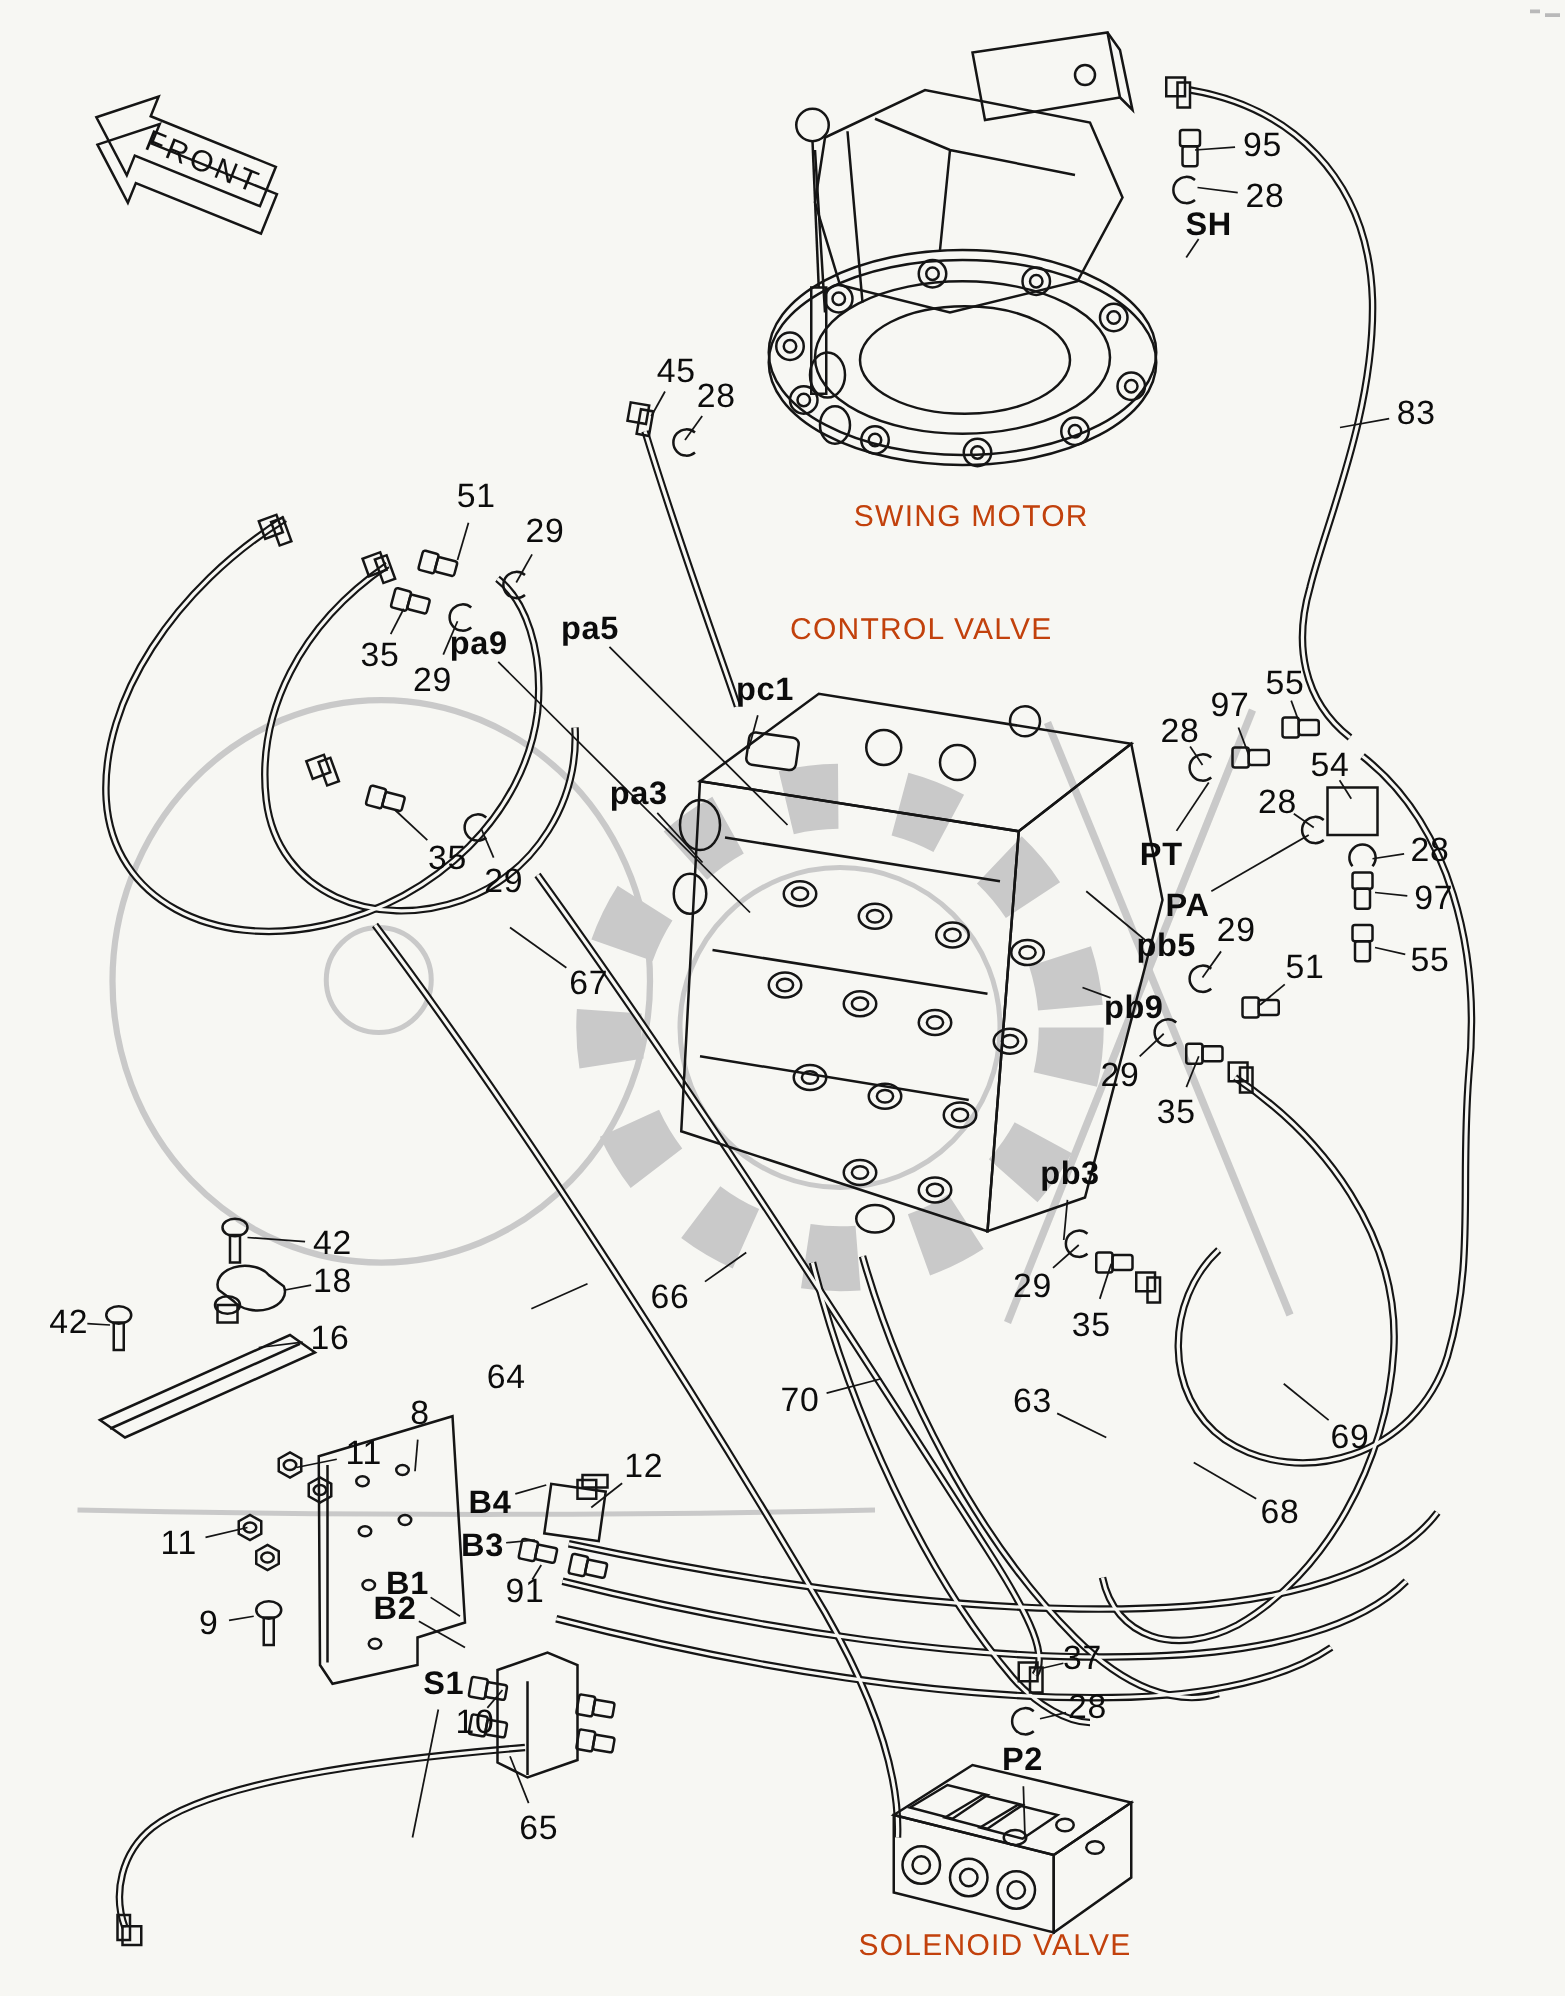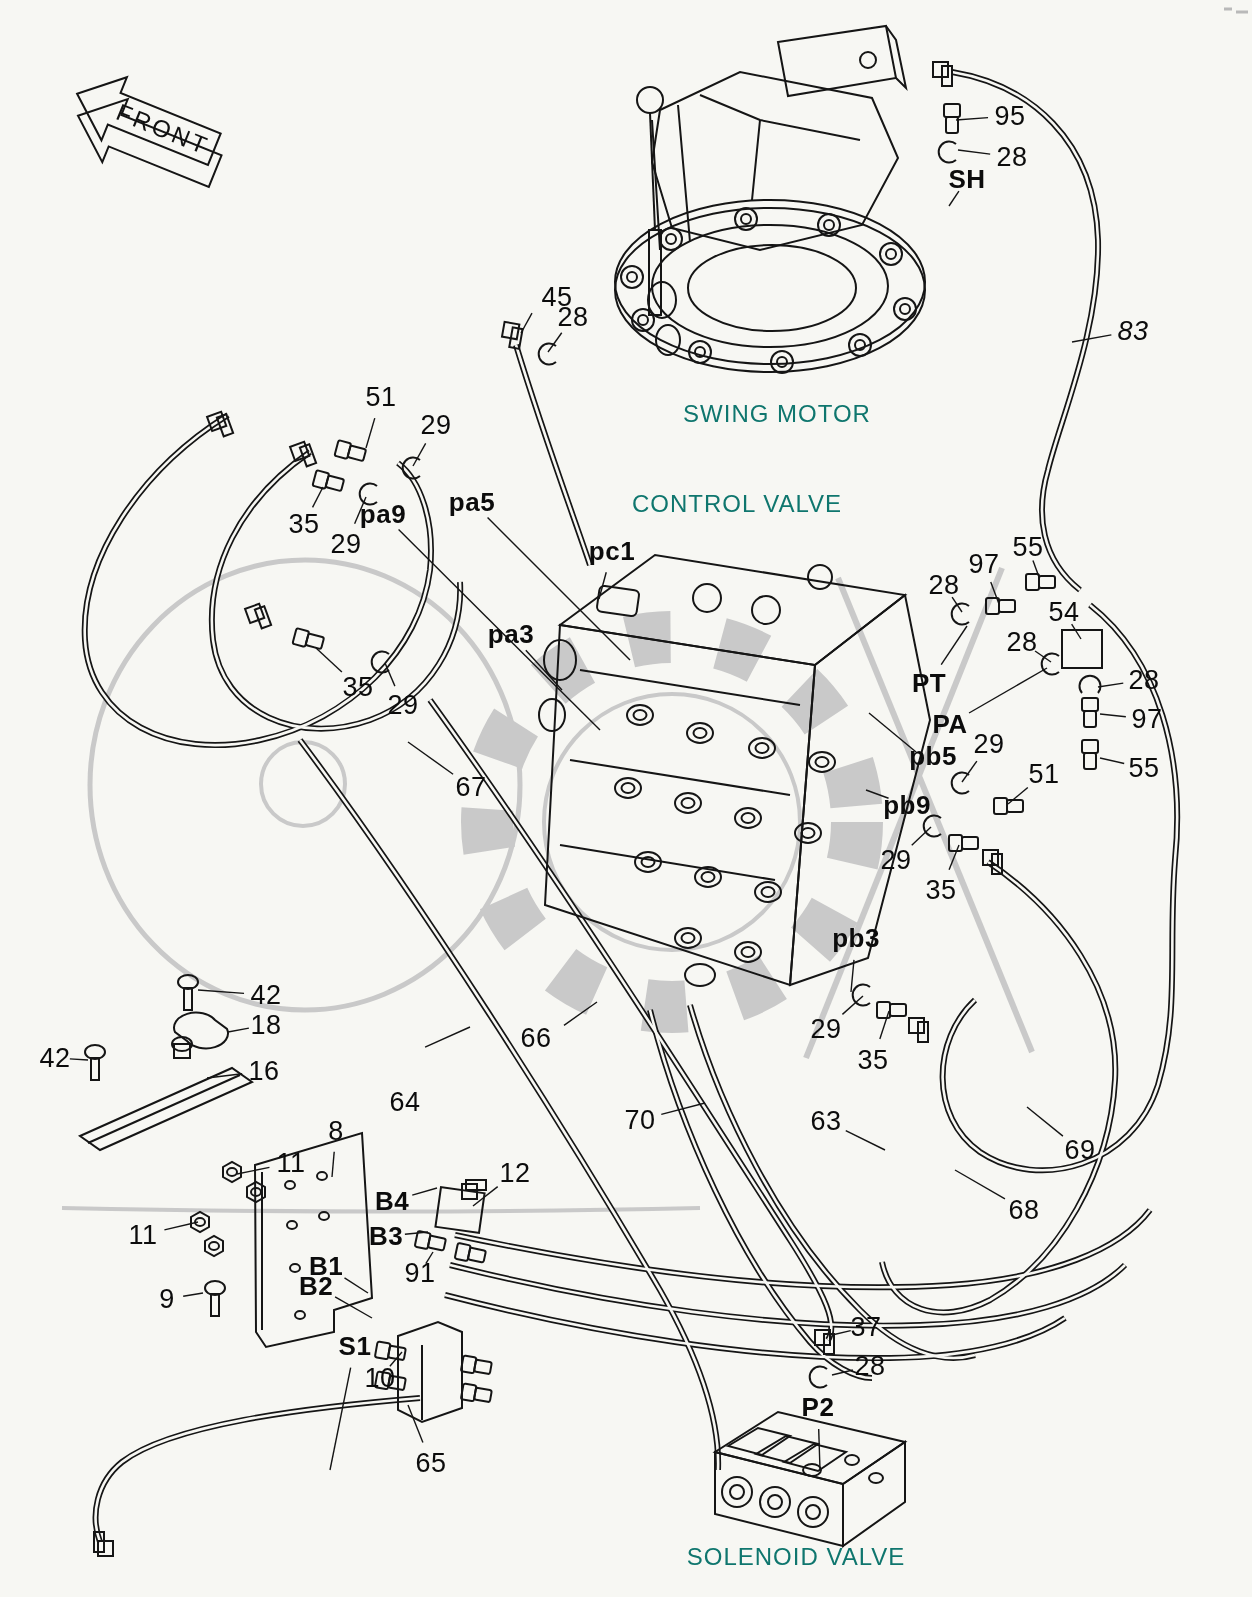--- a/index.html
+++ b/index.html
@@ -12,21 +12,21 @@
   .art{stroke:#151515;fill:none;stroke-width:2;}
   .label-layer{position:absolute;left:0;top:0;width:100%;height:100%;pointer-events:none;}
   .part-label{
     position:absolute;transform:translate(-50%,-50%);
     font-size:27px;line-height:1;white-space:nowrap;color:#0c0c0c;
     letter-spacing:0.5px;
   }
   .part-label.bold{font-weight:700;font-size:26px;}
   .caption{
     position:absolute;transform:translate(-50%,-50%);
-    font-size:24px;letter-spacing:1px;white-space:nowrap;color:#0f766e;
+    font-size:24px;letter-spacing:1px;white-space:nowrap;color:#c2410c;
   }
 </style>
 </head>
 <body>
 
 <div class="stage">
 
   <svg width="1252" height="1597" viewBox="0 0 1252 1597">
 
     <defs>
@@ -329,22 +329,22 @@
       <line x1="818.698061030365" y1="1428.9889224564981" x2="820" y2="1470" stroke="#151515" stroke-width="1.4"></line>
     </svg>
 
   <div class="label-layer" id="label-layer">
     <div class="caption" style="left:777px;top:414px;">SWING MOTOR</div>
     <div class="caption" style="left:737px;top:504px;">CONTROL VALVE</div>
     <div class="caption" style="left:796px;top:1557px;">SOLENOID VALVE</div>
   <div class="part-label" style="left: 1010px; top: 116px;">95</div>
       <div class="part-label" style="left: 1012px; top: 157px;">28</div>
       <div class="part-label bold" style="left: 967px; top: 179px;">SH</div>
-      <div class="part-label" style="left: 1133px; top: 331px; font-style: italic;">83</div>
-      <div class="part-label" style="left: 541px; top: 297px; margin-left: 16px;">45</div>
+      <div class="part-label" style="left: 1133px; top: 331px;">83</div>
+      <div class="part-label" style="left: 541px; top: 297px;">45</div>
       <div class="part-label" style="left: 573px; top: 317px;">28</div>
       <div class="part-label" style="left: 381px; top: 397px;">51</div>
       <div class="part-label" style="left: 436px; top: 425px;">29</div>
       <div class="part-label" style="left: 304px; top: 524px;">35</div>
       <div class="part-label" style="left: 346px; top: 544px;">29</div>
       <div class="part-label bold" style="left: 383px; top: 514px;">pa9</div>
       <div class="part-label bold" style="left: 472px; top: 502px;">pa5</div>
       <div class="part-label bold" style="left: 612px; top: 551px;">pc1</div>
       <div class="part-label bold" style="left: 511px; top: 634px;">pa3</div>
       <div class="part-label" style="left: 358px; top: 687px;">35</div>

